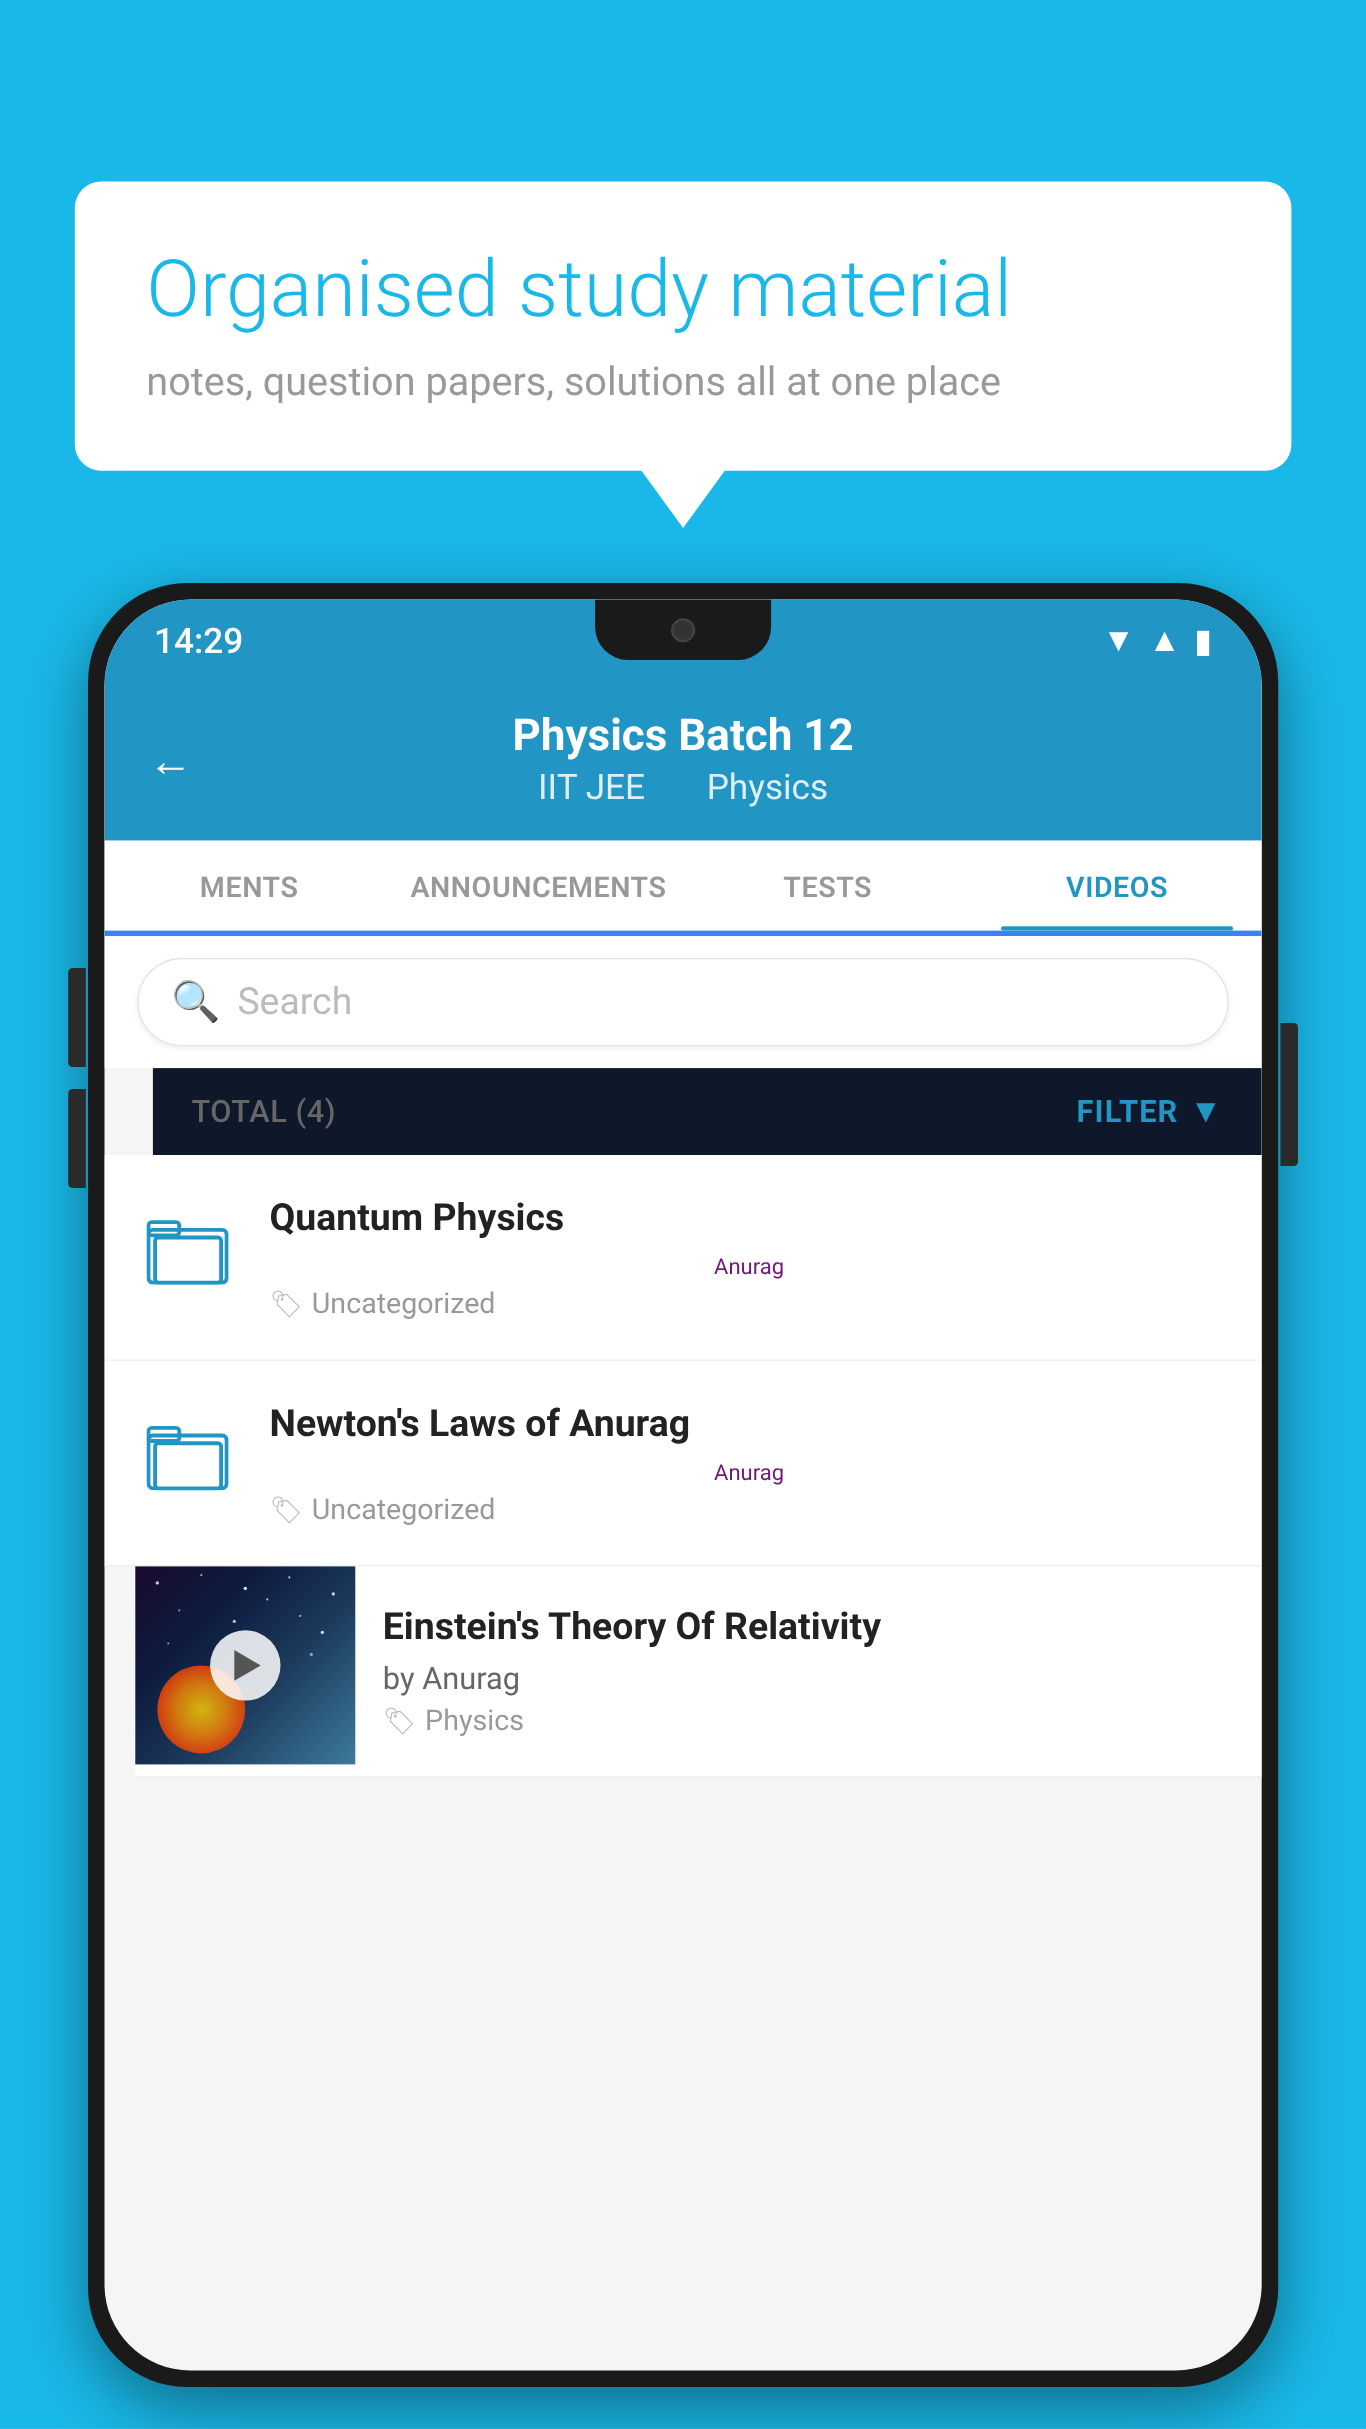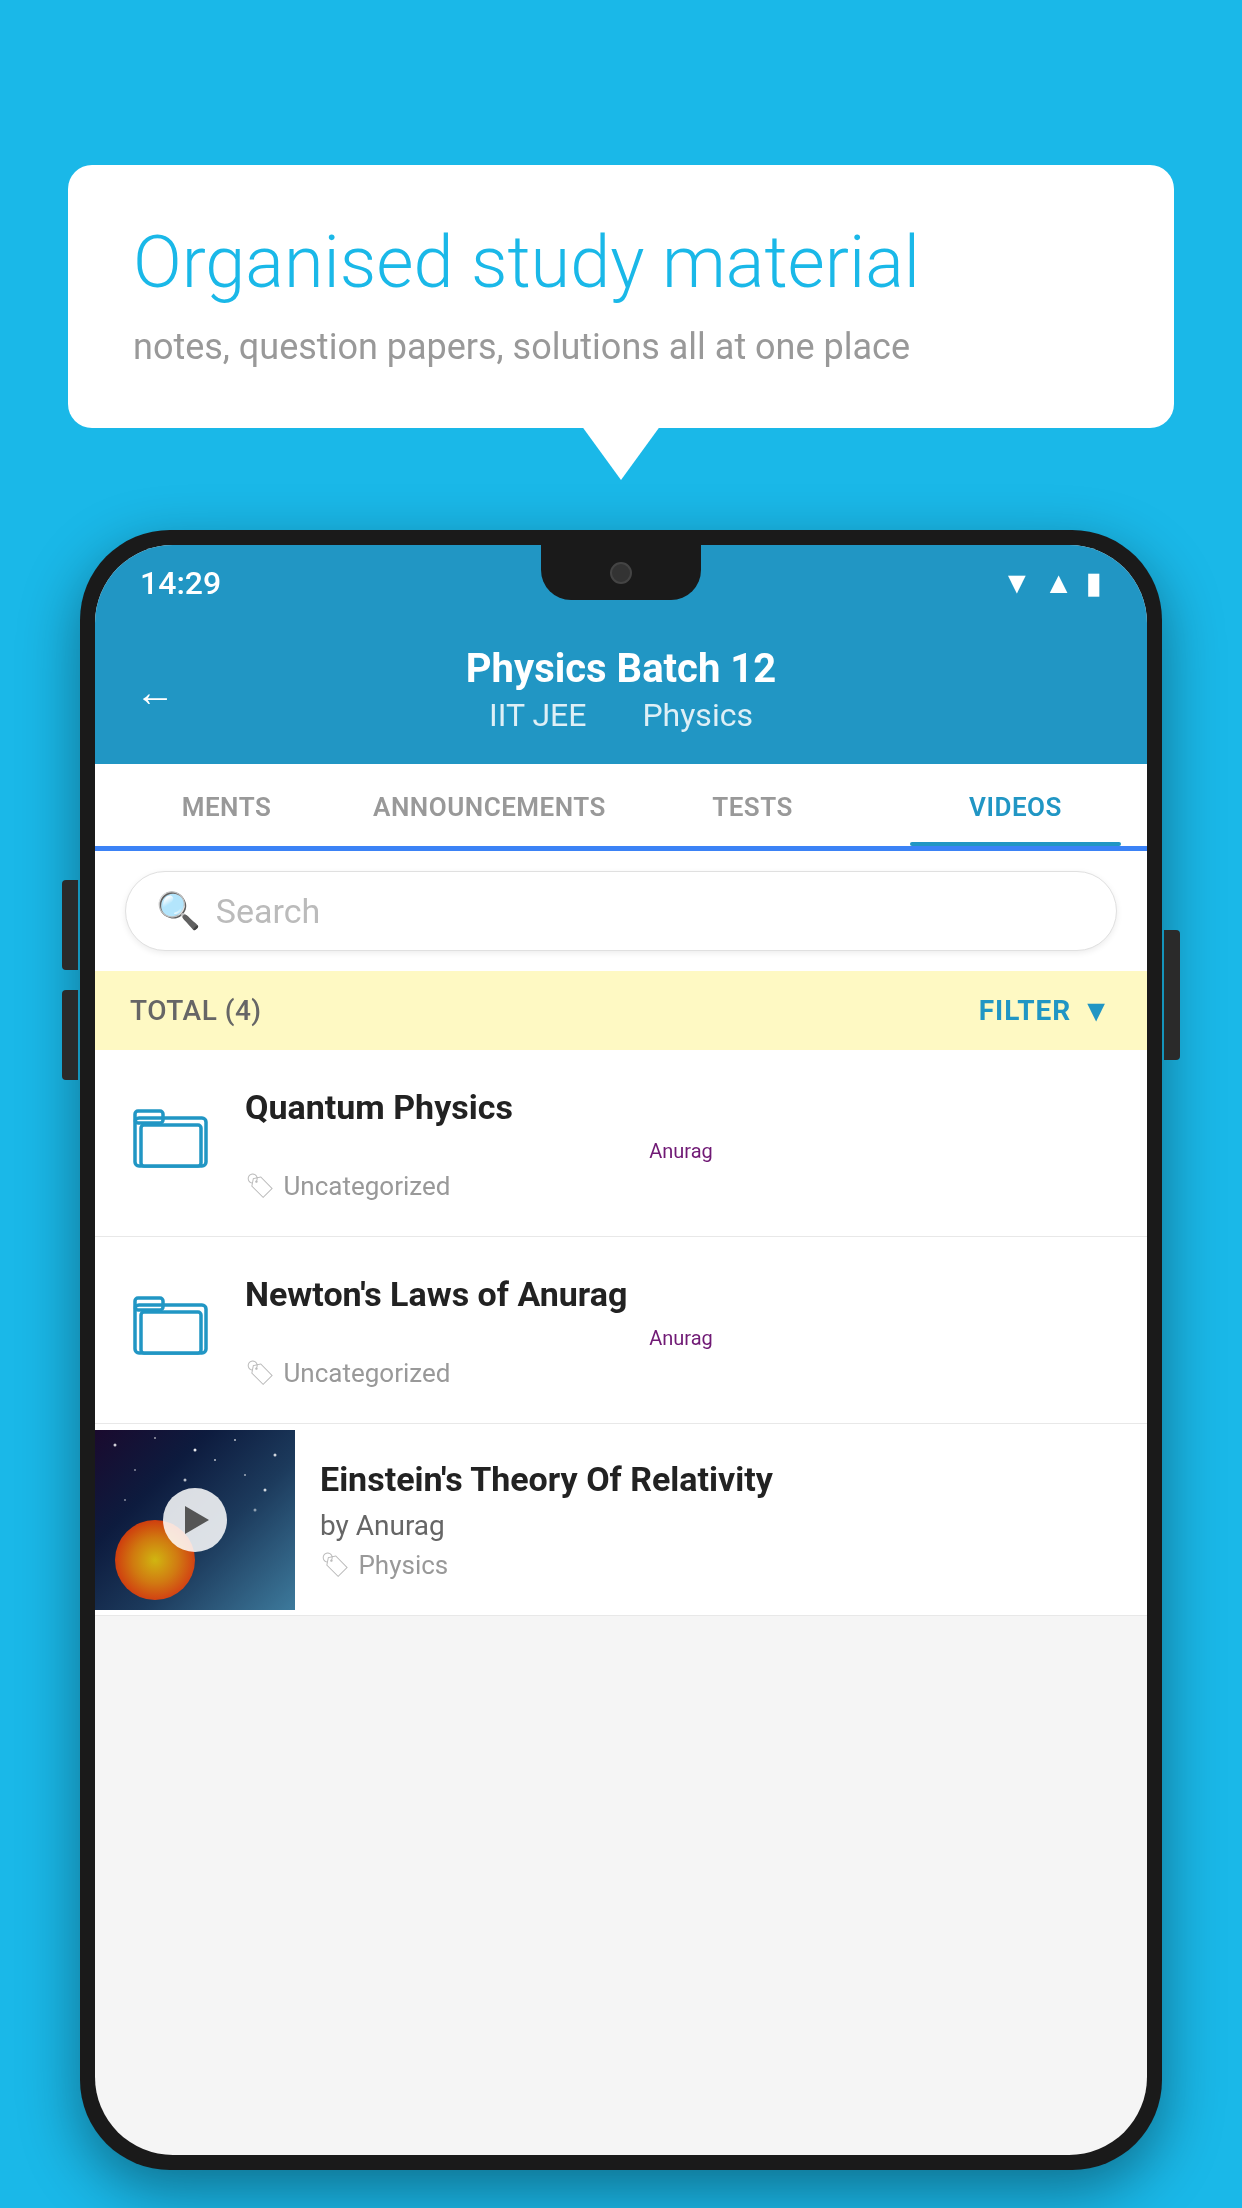--- a/index.html
+++ b/index.html
@@ -222,25 +222,26 @@
       font-size: 36px;
     }
 
     .search-placeholder {
       font-size: 34px;
       color: #bbb;
     }
 
     
     .filter-bar {
-      background: #fef9c3;
+      background: #0f172a;
       padding: 22px 35px;
       display: flex;
       align-items: center;
       justify-content: space-between;
+      margin-left: 44px;
     }
 
     .total-count {
       font-size: 28px;
       color: #666;
       font-weight: 500;
       letter-spacing: 0.5px;
     }
 
     .filter-btn {
@@ -306,24 +307,25 @@
     }
 
     .tag-icon {
       font-size: 24px;
       color: #bbb;
     }
 
     
     .einstein-item {
       display: flex;
-      align-items: center;
+      align-items: flex-start;
       background: white;
       gap: 0;
       border-bottom: 1px solid #e8e8e8;
+      margin-left: 28px;
     }
 
     .einstein-thumb {
       width: 200px;
       height: 180px;
       flex-shrink: 0;
       background: linear-gradient(135deg, #1a0a2e 0%, #0d1b3e 30%, #1c3a5c 60%, #2d5a7c 80%, #3d7a9c 100%);
       position: relative;
       overflow: hidden;
     }

